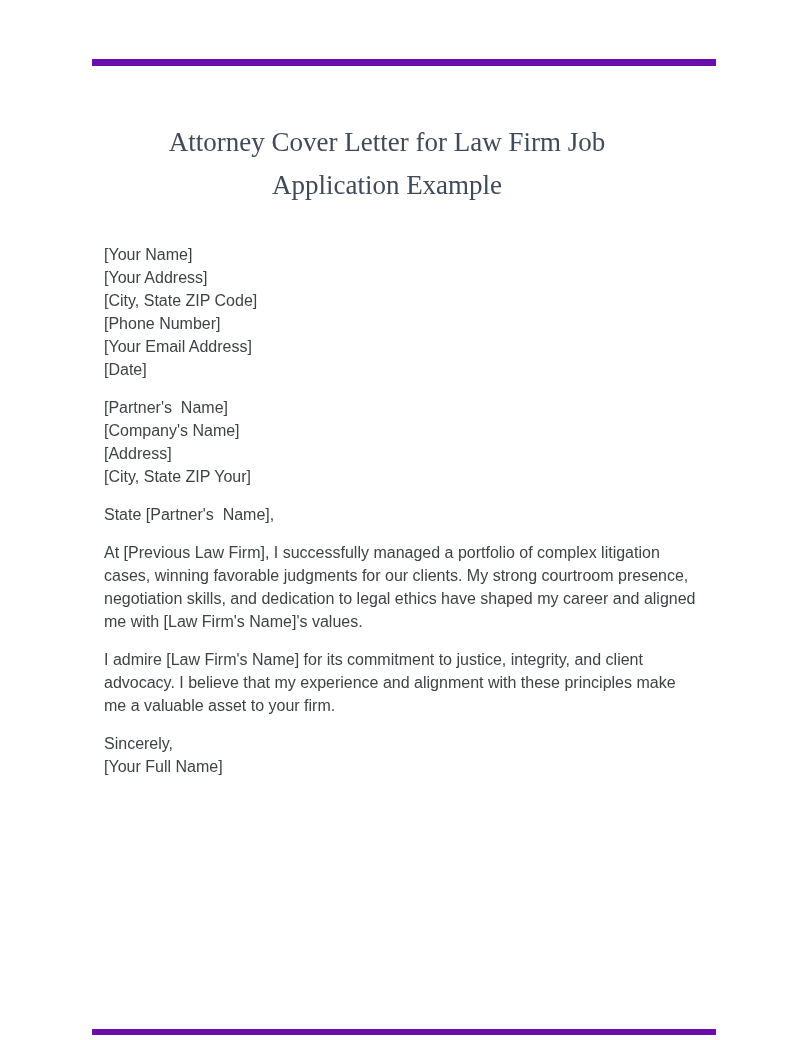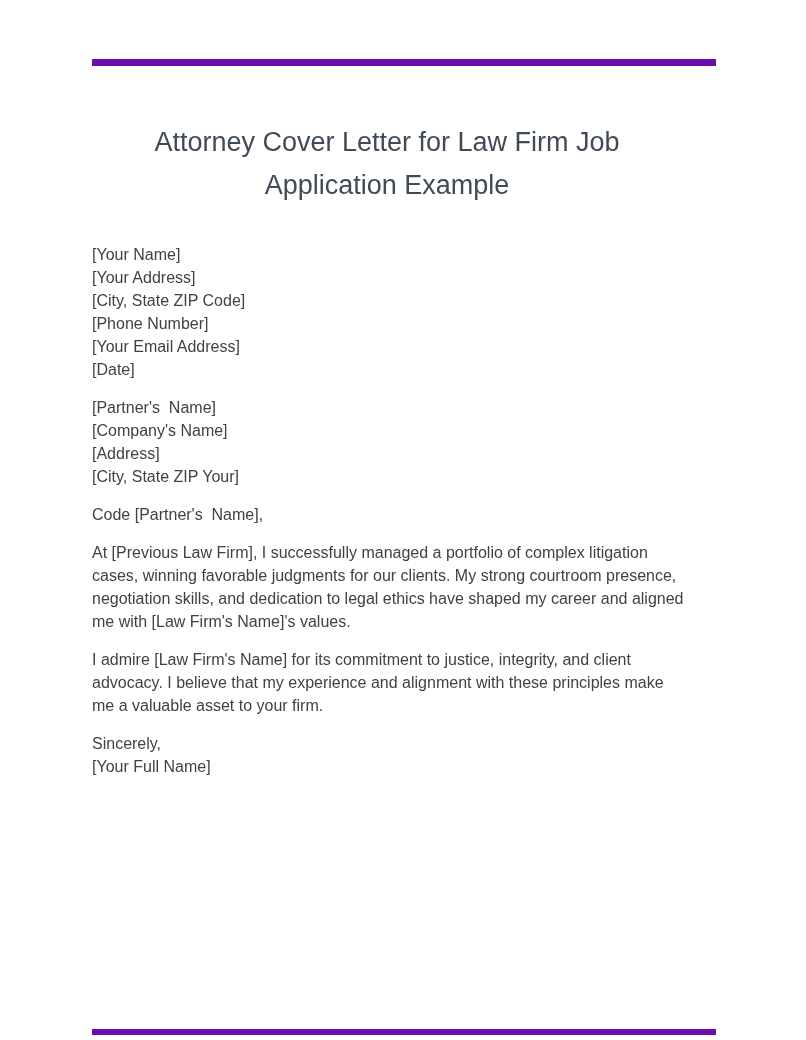--- a/index.html
+++ b/index.html
@@ -33,32 +33,33 @@
     position: absolute;
     top: 103px;
     left: 92px;
     width: 590px;
     text-align: center;
     font-size: 27px;
     line-height: 43px;
     font-weight: 400;
     color: #414a57;
     white-space: pre-wrap;
+    font-family: Liberation Serif, serif;
   }
   .letter-body {
     position: absolute;
     top: 243px;
     left: 92px;
     width: 624px;
     font-size: 16px;
     line-height: 23px;
     color: #3f4245;
   }
   .letter-body .block {
-    margin: 0 0 15px 0;
+    margin: 0 0 15px 12px;
     white-space: pre-wrap;
   }
   .letter-body .block:last-child {
     margin-bottom: 0;
   }
 </style>
 </head>
 <body>
 
 <div class="page">
@@ -75,21 +76,21 @@
 [City, State ZIP Code]
 [Phone Number]
 [Your Email Address]
 [Date]</p>
 
     <p class="block">[Partner's  Name]
 [Company's Name]
 [Address]
 [City, State ZIP Your]</p>
 
-    <p class="block">Code [Partner's  Name],</p>
+    <p class="block">State [Partner's  Name],</p>
 
 
     <p class="block">At [Previous Law Firm], I successfully managed a portfolio of complex litigation
 cases, winning favorable judgments for our clients. My strong courtroom presence,
 negotiation skills, and dedication to legal ethics have shaped my career and aligned
 me with [Law Firm's Name]'s values.</p>
 
     <p class="block">I admire [Law Firm's Name] for its commitment to justice, integrity, and client
 advocacy. I believe that my experience and alignment with these principles make
 me a valuable asset to your firm.</p>

